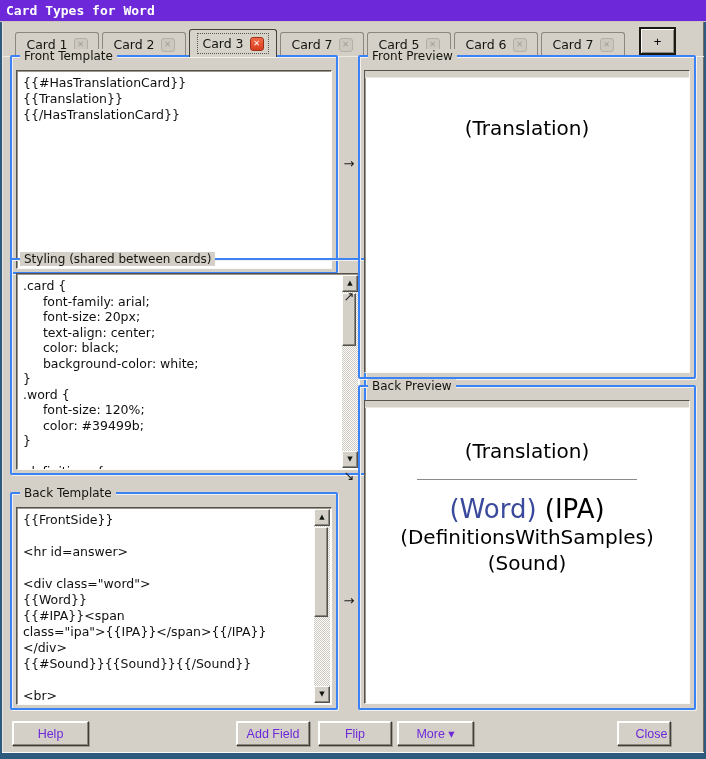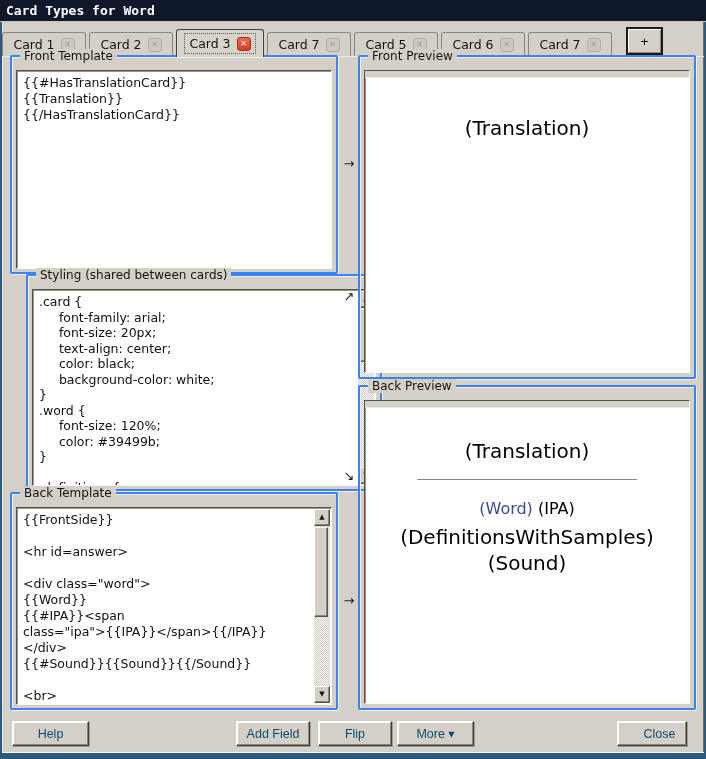--- a/index.html
+++ b/index.html
@@ -7,21 +7,21 @@
   .window{position:relative;width:706px;height:759px;background:#2d5a7d;}
   .titlebar{position:absolute;left:0;top:0;width:100%;height:22px;background:#2d5a7d;
     color:#ffffff;font-family:"DejaVu Sans Mono","Liberation Mono",monospace;
     font-size:13px;font-weight:bold;line-height:21px;padding-left:6px;box-sizing:border-box;
     border-bottom:1px solid #c9c5bd;}
   .content{position:absolute;left:2px;top:22px;width:702px;height:731px;background:#d4d0c8;
     box-shadow:inset 0 -1px 0 #fbfaf8, inset 1px 0 0 #e8e6e0, inset -1px 0 0 #6f6c66;}
 
   
   .tabbar{position:absolute;left:0;top:5px;right:0;height:30px;display:flex;
-    align-items:flex-end;box-sizing:border-box;
+    align-items:flex-end;padding-left:13px;box-sizing:border-box;
     border-bottom:1px solid #edebe5;}
   .tab{position:relative;height:24px;width:84px;margin-right:3px;box-sizing:border-box;
     background:#d4d0c8;border:1px solid #8a8780;border-bottom:none;
     border-radius:3px 3px 0 0;display:flex;align-items:center;justify-content:center;
     font-size:12.5px;color:#14140f;cursor:default;}
   .tab.active{height:28px;width:88px;margin-bottom:-1px;background:#d6d3cb;
     border-color:#45423c;z-index:3;}
   .tab .focusbox{display:flex;align-items:center;gap:6px;padding:2px 4px;border:1px dotted transparent;}
   .tab.active .focusbox{border-color:#5a5850;}
   .tab-close{width:14px;height:14px;border-radius:3px;background:#ccc8c0;
@@ -65,40 +65,40 @@
     border-color:#fcfbf8 #55524b #55524b #fcfbf8;box-shadow:inset -1px -1px 0 #8a877f;
     box-sizing:border-box;}
 
   
   .previewbox{left:4px;right:4px;top:13px;bottom:4px;}
   .pv-gutter{height:6px;background:#d4d0c8;border-bottom:1px solid #e9e7e1;}
   .pv-content{text-align:center;font-size:20px;color:#000000;}
   .pv-front-text{margin-top:38px;}
   .bp-translation{margin-top:30px;line-height:26px;}
   .bp-hr{border:none;border-top:1px solid #8a8a8a;width:68%;margin:15px auto 14px auto;}
-  .bp-wordline{font-size:16px;line-height:30px;margin-top:9px;}
+  .bp-wordline{font-size:26px;line-height:30px;margin-top:9px;}
   .bp-line{line-height:26px;}
   .bp-image{margin-top:24px;line-height:26px;}
 
   
   .mid-arrow{position:absolute;left:338px;width:18px;text-align:center;
     font-size:13px;color:#1a1a1a;}
 
   
   .btn{position:absolute;top:699px;height:25px;background:#d4d0c8;border:1px solid;
     border-color:#fdfdfb #403d37 #403d37 #fdfdfb;
     box-shadow:inset -1px -1px 0 #8a877f, inset 1px 1px 0 #ffffff, 1px 1px 0 rgba(0,0,0,0.25);
-    box-sizing:border-box;font-size:12.5px;color:#0c4a6e;display:flex;
+    box-sizing:border-box;font-size:12.5px;color:#6d28d9;display:flex;
     align-items:center;justify-content:center;text-align:right;}
 </style>
 </head>
 <body>
 
 <div class="window" style="background-color: rgb(45, 90, 125);">
-  <div class="titlebar" style="background-color: #0f172a;">
+  <div class="titlebar" style="background-color: #6d28d9;">
     <span>Card Types for Word</span>
   </div>
 
   <div class="content">
 
     <div class="tabbar">
       <div class="tab">
         <span class="focusbox">
           <span>Card 1</span>
           <span class="tab-close">✕</span>
@@ -145,21 +145,21 @@
 
     <div class="groupbox" style="left:8px;top:33px;width:328px;height:219px;">
       <span class="gb-label">Front Template</span>
       <div class="sunken codebox">
         <div class="code front">{{#HasTranslationCard}}
 {{Translation}}
 {{/HasTranslationCard}}</div>
       </div>
     </div>
 
-    <div class="groupbox" style="left:8px;top:252px;width:356px;height:217px;margin-left:16px;">
+    <div class="groupbox" style="left:8px;top:236px;width:356px;height:217px;">
       <span class="gb-label">Styling (shared between cards)</span>
       <div class="sunken codebox">
         <div class="code styling">.card {
      font-family: arial;
      font-size: 20px;
      text-align: center;
      color: black;
      background-color: white;
 }
 .word {
@@ -232,15 +232,15 @@
           <div class="bp-line">(DefinitionsWithSamples)</div>
           <div class="bp-line">(Sound)</div>
         </div>
       </div>
     </div>
 
     <button class="btn" style="left:10px;width:77px;">Help</button>
     <button class="btn" style="left:234px;width:74px;">Add Field</button>
     <button class="btn" style="left:316px;width:74px;">Flip</button>
     <button class="btn" style="left:395px;width:77px;">More ▾</button>
-    <button class="btn" style="left:615px;width:70px;padding-left:21px;">Close</button>
+    <button class="btn" style="left:615px;width:54px;padding-left:21px;">Close</button>
   </div>
 </div>
 
 </body></html>

